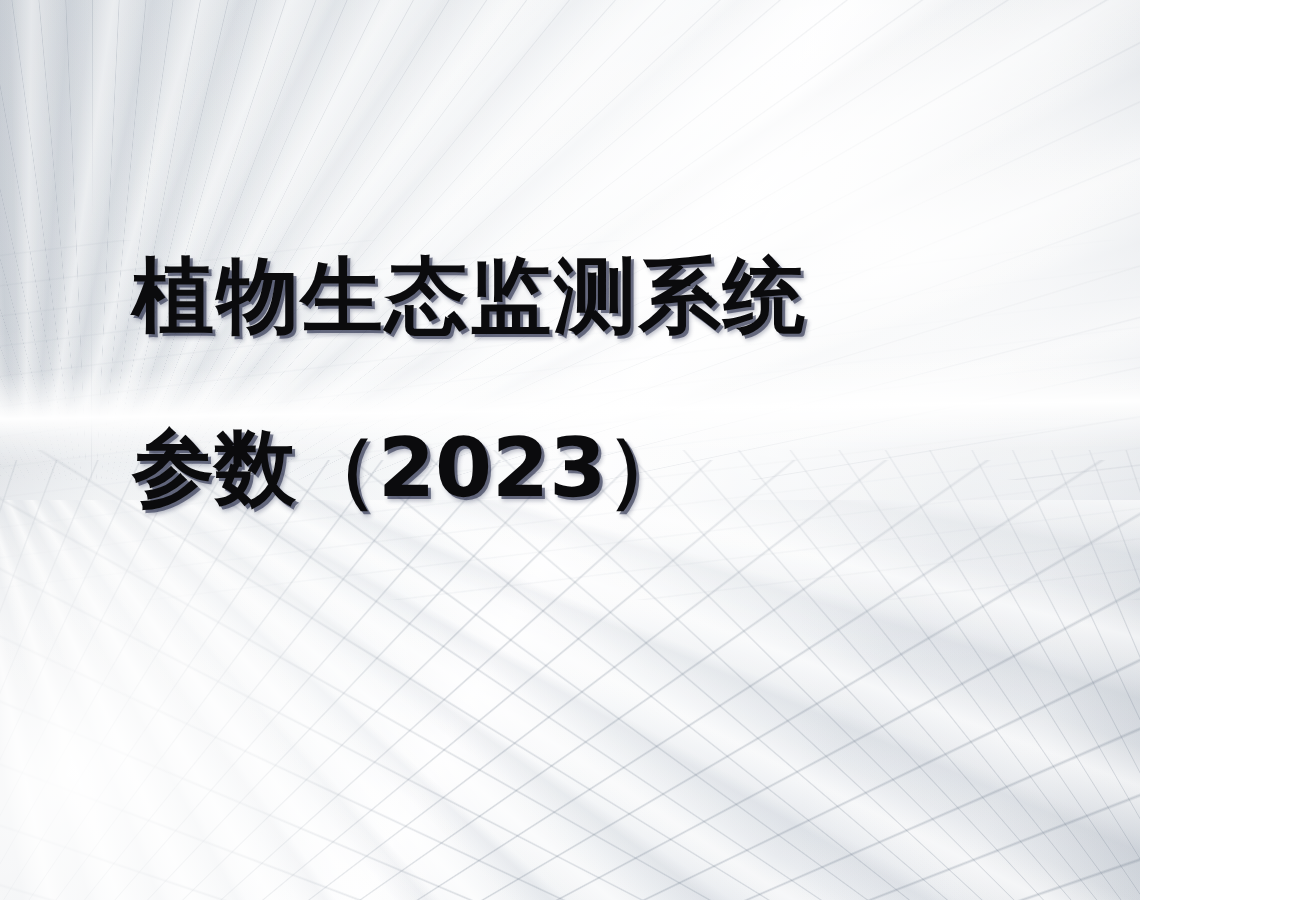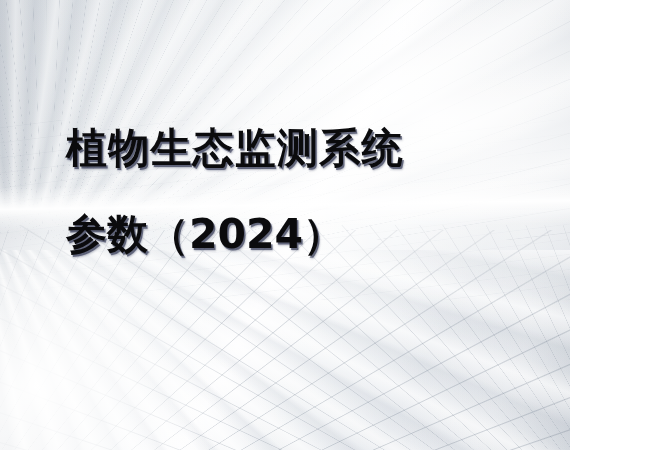--- a/index.html
+++ b/index.html
@@ -225,16 +225,16 @@
   <div class="bg-layer" id="bg-mesh-a"></div>
   <div class="bg-layer" id="bg-mesh-b"></div>
   <div class="bg-layer" id="bg-contours"></div>
   <div class="bg-layer" id="bg-sheen-right"></div>
   <div class="bg-layer" id="bg-sheen-left"></div>
   <div class="bg-layer" id="bg-highlight-band"></div>
   <div class="bg-layer" id="bg-vignette"></div>
 
   <div id="title-block">
     <div class="title-line" id="title-line-1">植物生态监测系统</div>
-    <div class="title-line" id="title-line-2">参数（2024）</div>
+    <div class="title-line" id="title-line-2">参数（2023）</div>
   </div>
 
 </div>
 
 </body></html>

